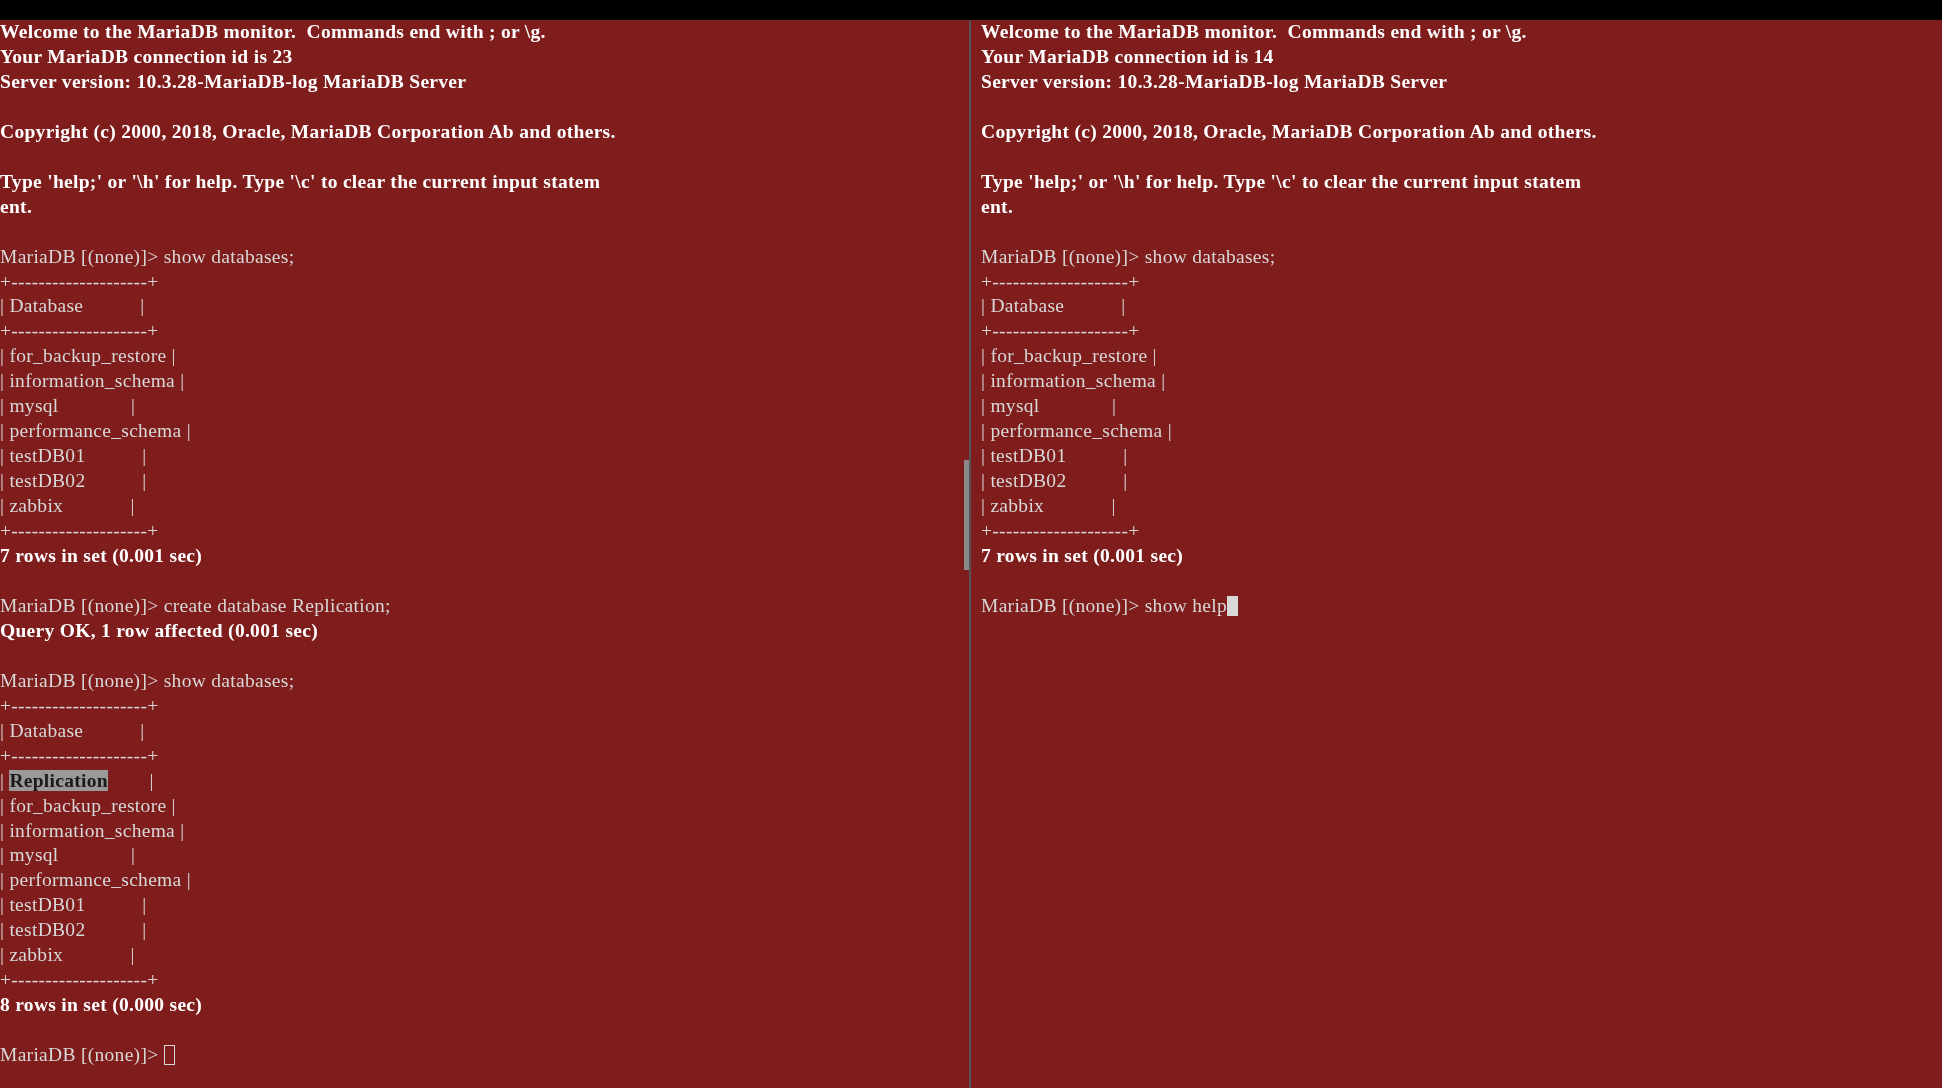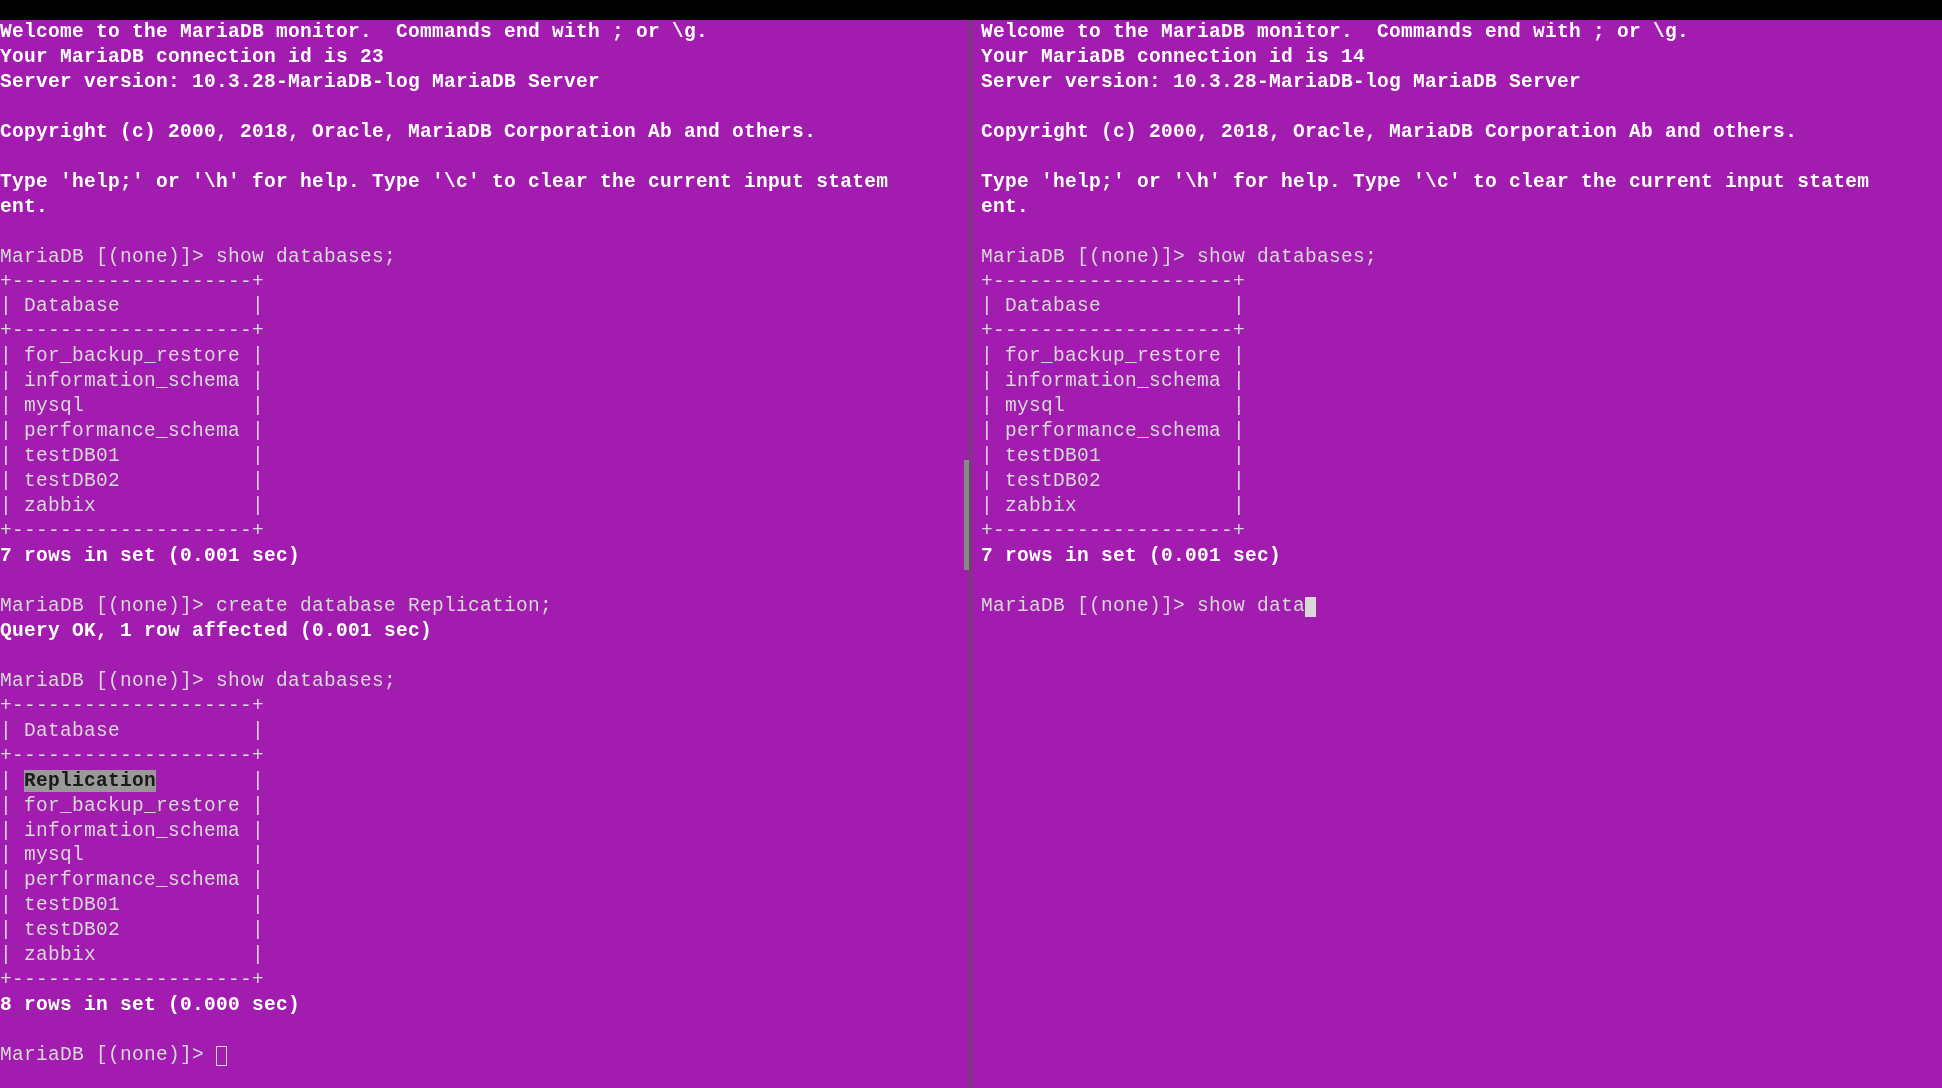--- a/index.html
+++ b/index.html
@@ -22,21 +22,22 @@
     .container {
       display: flex;
       width: 100%;
       height: 100%;
       padding-top: 20px;
     }
     .pane {
       position: relative;
       white-space: pre;
       overflow: hidden;
-      background: #a21caf;
+      background: #7f1d1d;
+      font-family: Liberation Serif, serif;
     }
     .pane-left {
       width: 971px;
       border-right: 2px solid #555;
     }
     .pane-right {
       width: 971px;
       padding-left: 10px;
     }
     .bold {
@@ -137,15 +138,15 @@
 <span class="normal">| for_backup_restore |</span>
 <span class="normal">| information_schema |</span>
 <span class="normal">| mysql              |</span>
 <span class="normal">| performance_schema |</span>
 <span class="normal">| testDB01           |</span>
 <span class="normal">| testDB02           |</span>
 <span class="normal">| zabbix             |</span>
 <span class="normal">+--------------------+</span>
 <span class="bold">7 rows in set (0.001 sec)</span>
 
-<span class="normal">MariaDB [(none)]&gt; </span><span class="normal">show data</span><span class="cursor-block"></span>
+<span class="normal">MariaDB [(none)]&gt; </span><span class="normal">show help</span><span class="cursor-block"></span>
 </div>
 </div>
 
 </body></html>

